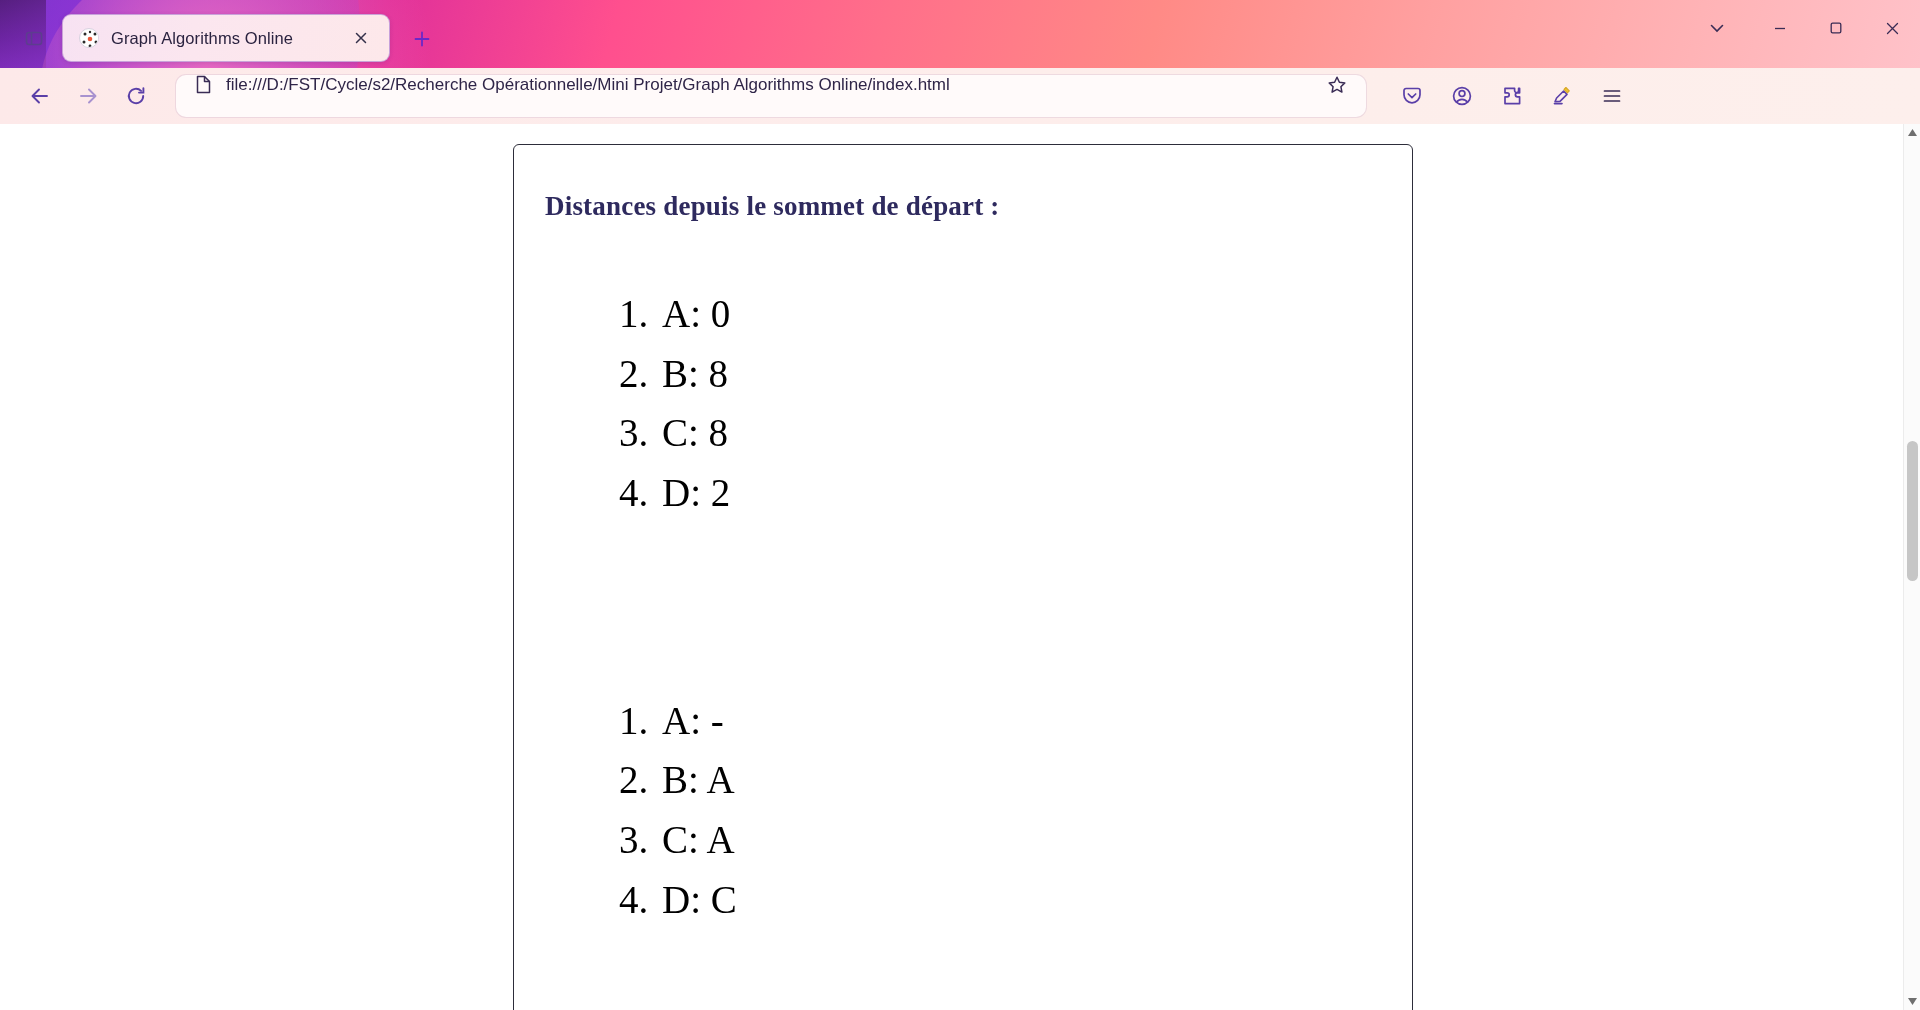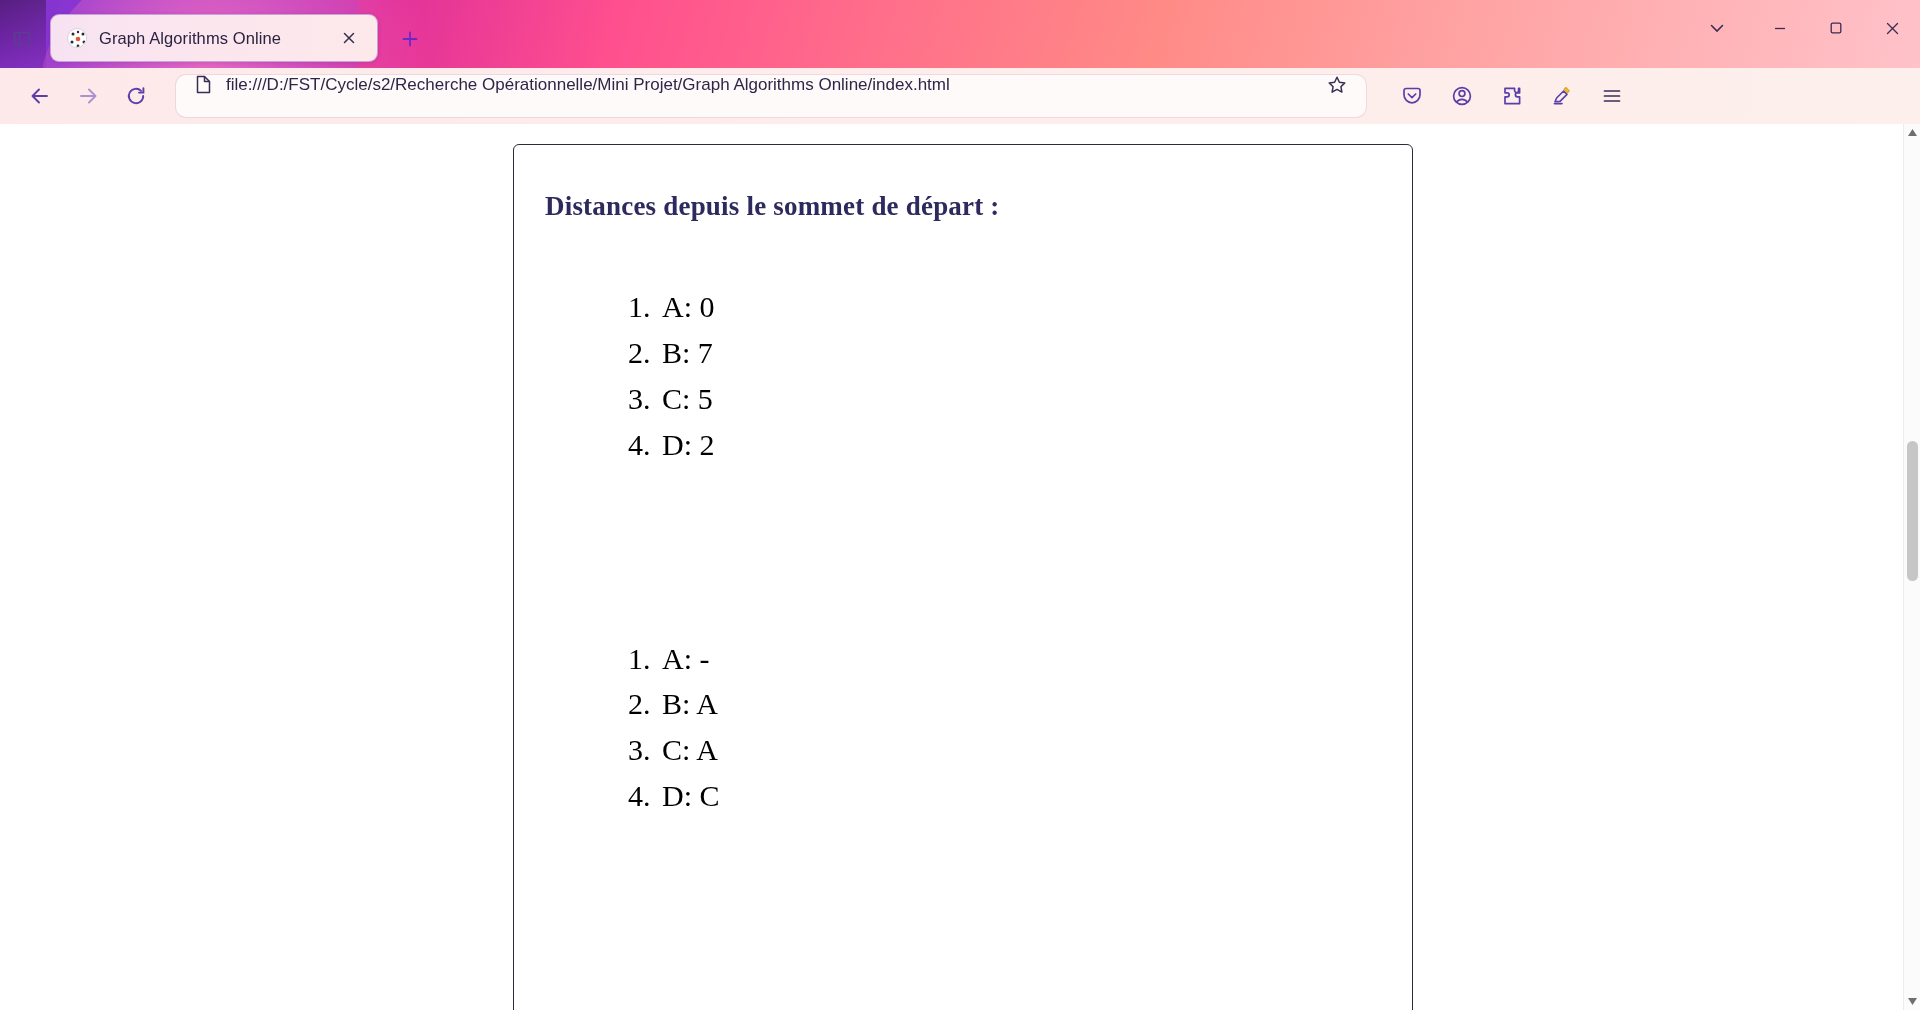--- a/index.html
+++ b/index.html
@@ -33,21 +33,21 @@
     width: 420px; height: 300px; border-radius: 50%;
     background: radial-gradient(circle at 40% 40%, rgba(255,120,190,.75), rgba(255,120,190,0) 72%);
   }
   .tb-dark-edge {
     position: absolute; left: 0; top: 0; width: 46px; height: 68px;
     background: linear-gradient(180deg, #2a0a3d 0%, #4a1170 55%, #6a1f9a 100%);
     opacity: .92;
   }
 
   .tab-strip { position: relative; display: flex; align-items: flex-end;
-               height: 68px; z-index: 3; }
+               height: 68px; padding-left: 12px; z-index: 3; }
 
   .ghost-btn {
     width: 44px; height: 44px; margin-bottom: 8px; margin-right: 6px;
     display: flex; align-items: center; justify-content: center;
     border-radius: 6px;
   }
 
   .tab {
     position: relative;
     display: flex; align-items: center; gap: 12px;
@@ -163,21 +163,21 @@
   }
   .gap-a { height: 62px; }
   .gap-b { height: 104px; }
   .gap-c { height: 64px; }
 
   ol.result-list {
     list-style: decimal;
     margin: 0;
     padding-left: 113px;
     font-family: "Liberation Serif", serif;
-    font-size: 30px;
+    font-size: 39px;
     color: #000000;
     line-height: 1.53;
   }
   ol.result-list li { padding-left: 4px; }
 
   
   .scrollbar {
     position: absolute; right: 0; top: 124px;
     width: 17px; height: 886px;
     background: #fbfbfb;
@@ -341,22 +341,22 @@
 
     <div class="page-card">
       <div class="card-inner">
 
         <h2 class="section-title">Distances depuis le sommet de départ :</h2>
 
         <div class="gap-a"></div>
 
         <ol class="result-list">
           <li>A: 0</li>
-          <li>B: 7</li>
-          <li>C: 5</li>
+          <li>B: 8</li>
+          <li>C: 8</li>
           <li>D: 2</li>
         </ol>
 
         <div class="gap-b"></div>
 
 
         <div class="gap-c"></div>
 
         <ol class="result-list">
           <li>A: -</li>

